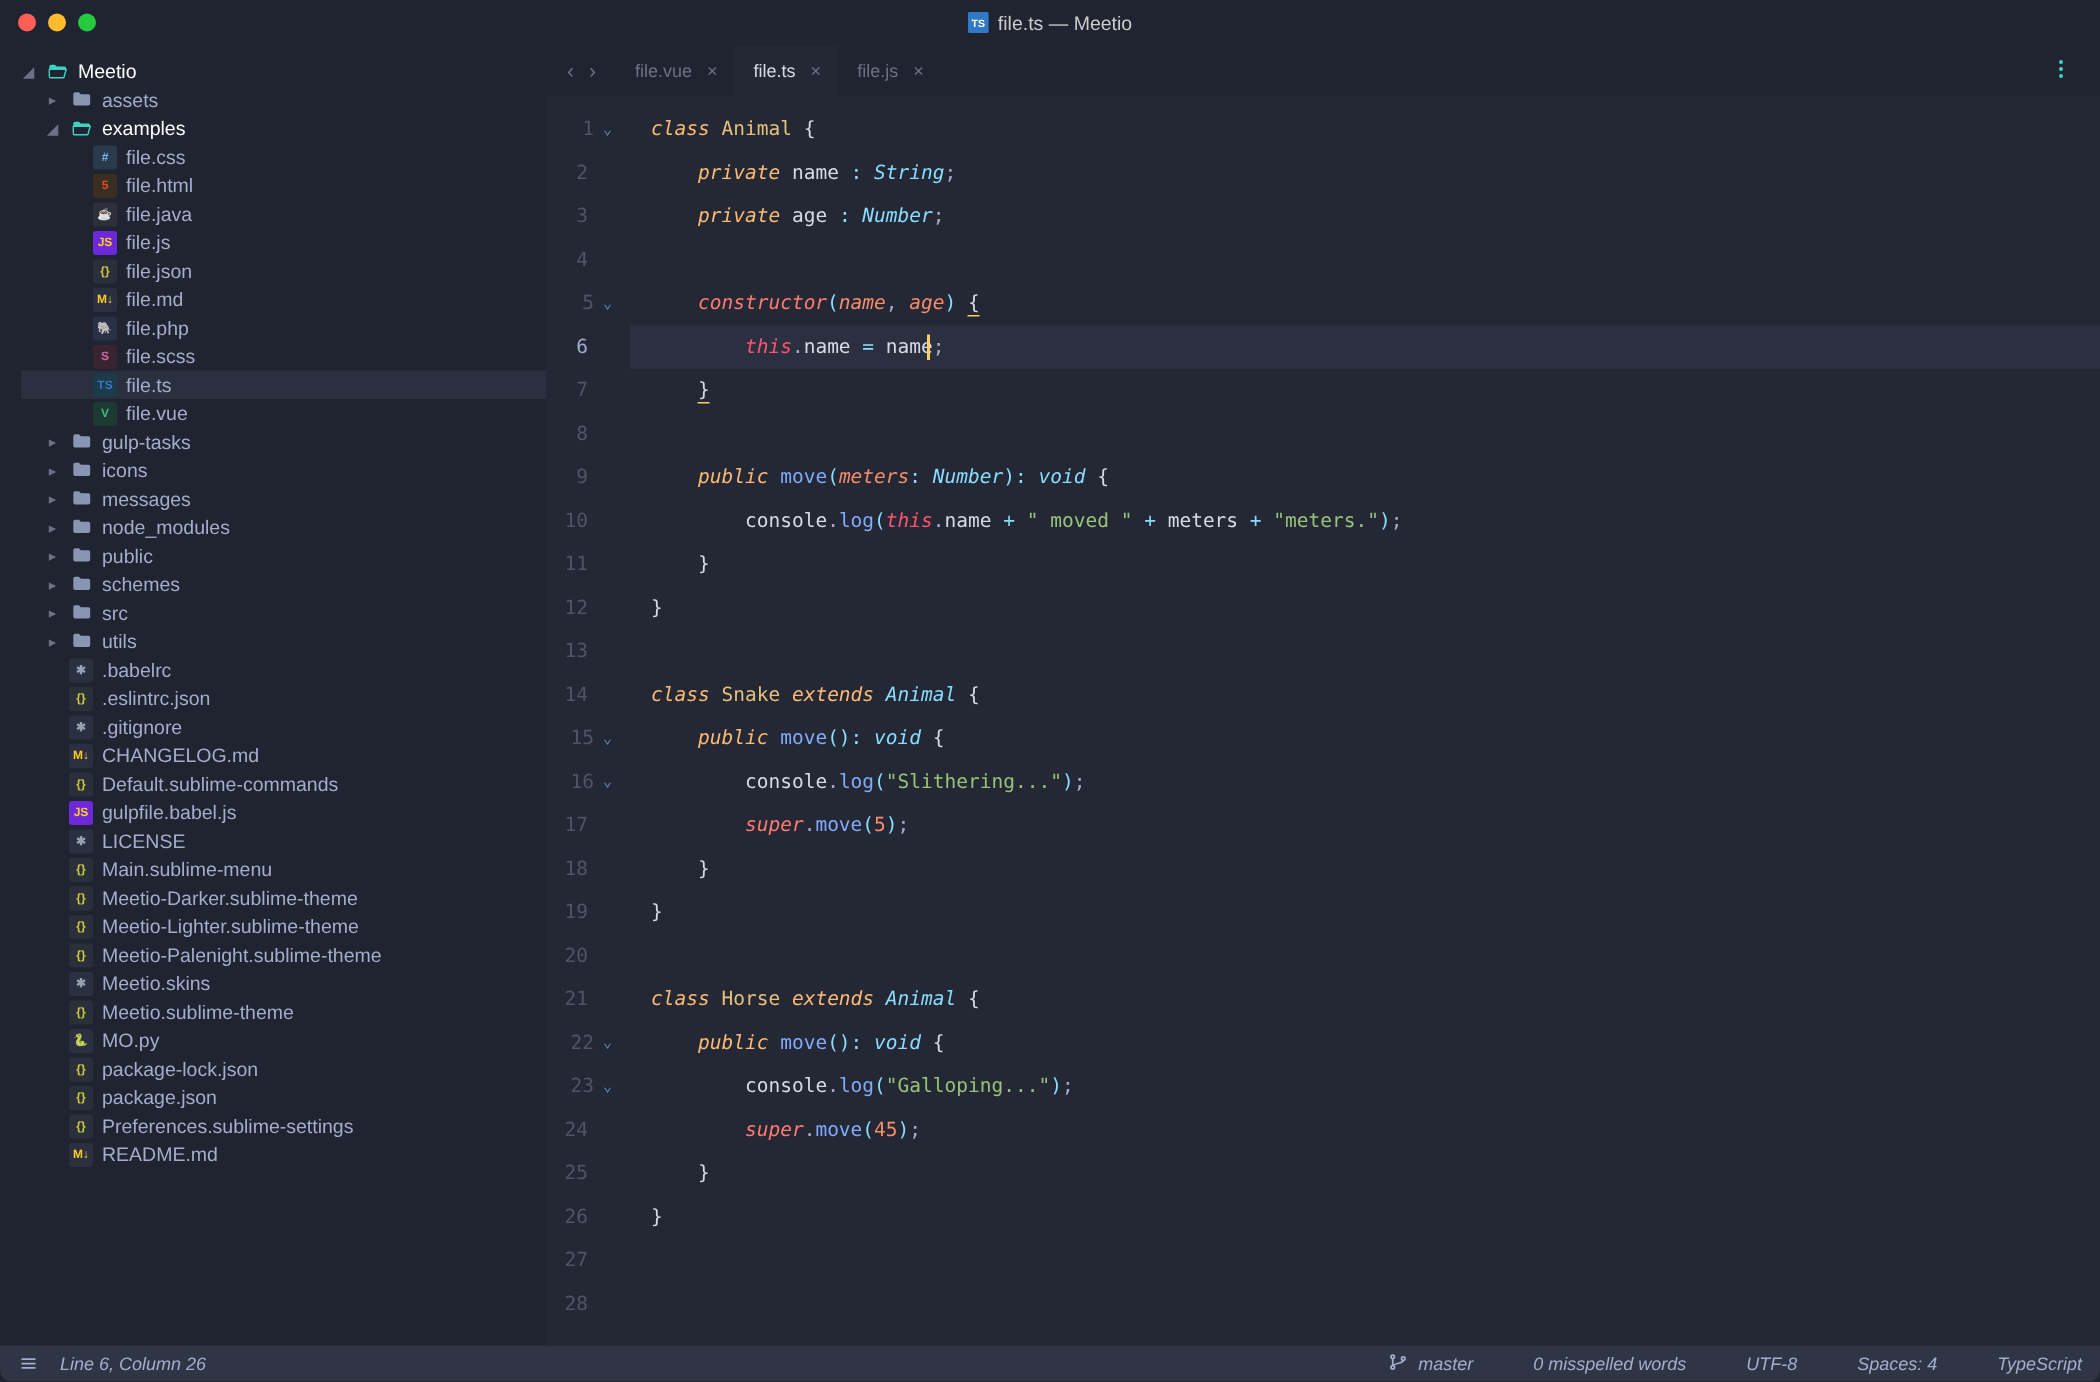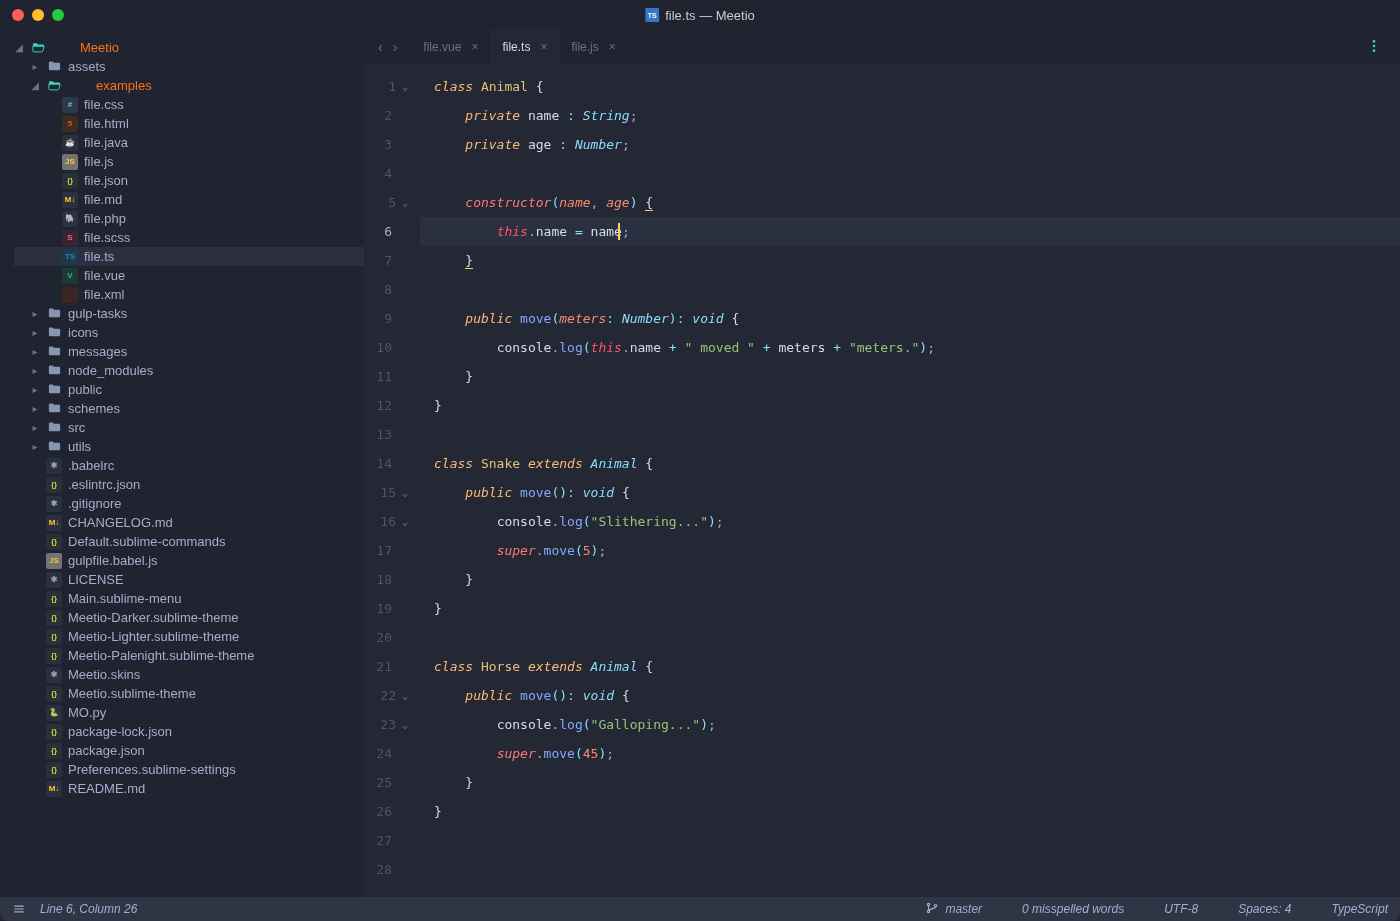--- a/index.html
+++ b/index.html
@@ -50,21 +50,21 @@
 .disclosure { width: 10px; color: #6c7186; font-size: 10px; flex-shrink: 0; text-align: center; }
 .ficon {
   width: 16px; height: 16px; flex-shrink: 0;
   display: inline-flex; align-items: center; justify-content: center;
   font-size: 9px; font-weight: bold; border-radius: 2px;
 }
 .folder-icon { color: #8896b3; }
 .folder-icon svg, .folder-open svg { width: 15px; height: 15px; }
 .folder-open { color: #3fd1c4; }
 .fname { white-space: nowrap; color: #a6accd; }
-.fname.hilite { color: #f97316; margin-left: 28px; }
+.fname.hilite { color: #ffffff; }
 .editor-side { flex: 1; display: flex; flex-direction: column; min-width: 0; }
 .tabbar {
   height: 34px;
   display: flex; align-items: center;
   padding: 0 10px; gap: 4px;
 }
 .navbtns { display: flex; gap: 10px; color: #6c7186; padding: 0 10px 0 4px; }
 .navbtns span { cursor: pointer; font-size: 14px; }
 .tab {
   display: flex; align-items: center; gap: 10px;
@@ -125,21 +125,21 @@
 }
 .statusbar .left { display: flex; align-items: center; gap: 14px; }
 .statusbar .right { margin-left: auto; display: flex; align-items: center; gap: 40px; }
 .sb-item { display:flex; align-items:center; gap:6px; cursor: pointer; font-style: italic; }
 .menu-icon svg, .branch-icon svg { width: 14px; height: 14px; }
 .folder-svg { fill: currentColor; }
 
 .ic-css { background:#2b3a4a; color:#79b8ff; }
 .ic-html { background:#3a2d22; color:#e44d26; }
 .ic-java { background:#2d2f3a; color:#cc3e44; }
-.ic-js { background:#737373; color:#ffca28; }
+.ic-js { background:#6d28d9; color:#ffca28; }
 .ic-json { background:#2a2f3a; color:#cbcb41; }
 .ic-md { background:#2a3040; color:#ffca28; }
 .ic-php { background:#2a3046; color:#a074c4; }
 .ic-scss { background:#3a2432; color:#cd6799; }
 .ic-ts { background:#1d3a4a; color:#3178c6; }
 .ic-vue { background:#1d3a32; color:#41b883; }
 .ic-xml { background:#3a2622; color:#e37933; }
 .ic-plain { background:#2a3040; color:#9aa0b3; }
 .ic-py { background:#2a3040; color:#ffd43b; }
 .ic-folder { color:#8896b3; }
@@ -262,27 +262,20 @@
             <span class="ic-text">TS</span>
           </span>
           <span class="fname  file-label">file.ts</span>
         </div>
         <div class="tree-row" style="padding-left: 32px;">
           <span class="disclosure"></span>
           <span class="ficon ic-vue">
             <span class="ic-text">V</span>
           </span>
           <span class="fname  file-label">file.vue</span>
-        </div>
-        <div class="tree-row" style="padding-left: 32px;">
-          <span class="disclosure"></span>
-          <span class="ficon ic-xml">
-            <span class="ic-text"></span>
-          </span>
-          <span class="fname  file-label">file.xml</span>
         </div>
         <div class="tree-row" style="padding-left: 16px;">
           <span class="disclosure">▸</span>
           <span class="ficon ic-folder folder-icon">
             <svg class="folder-svg" viewBox="0 0 24 24">
               <path d="M3 6a2 2 0 012-2h4l2 2h8a2 2 0 012 2v8a2 2 0 01-2 2H5a2 2 0 01-2-2V6z"></path>
             </svg>
           </span>
           <span class="fname  file-label">gulp-tasks</span>
         </div>

